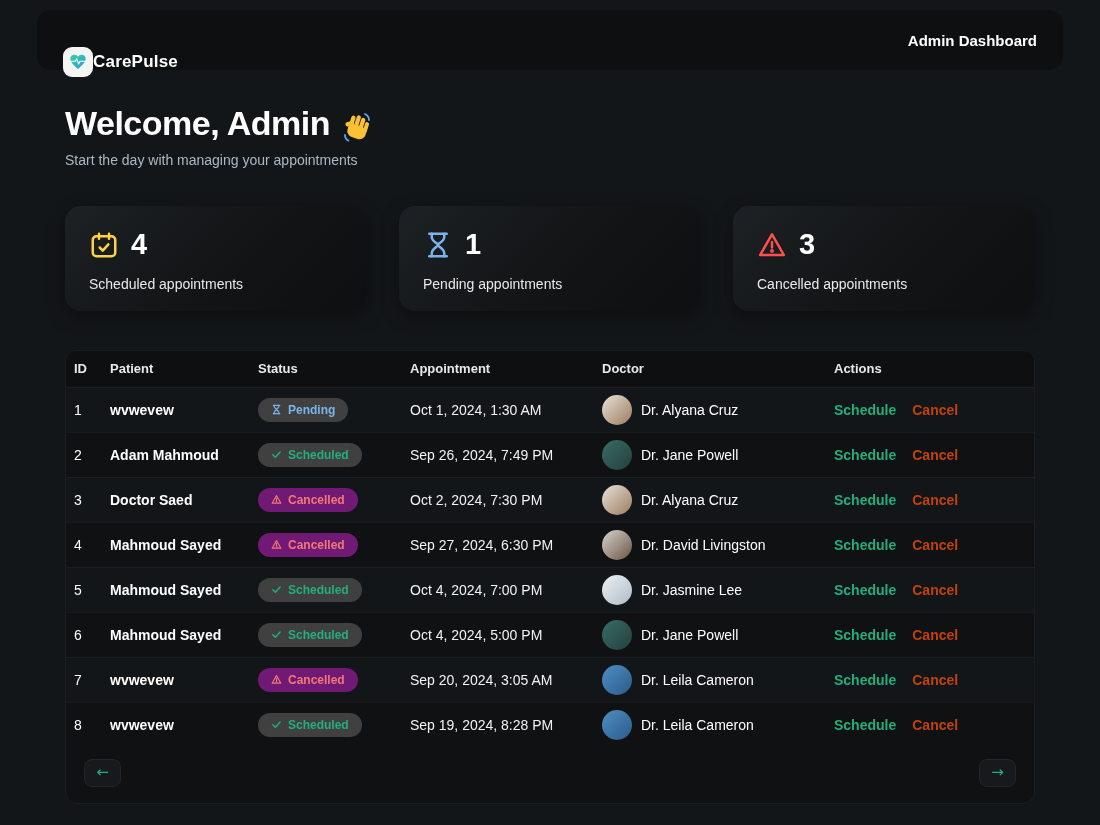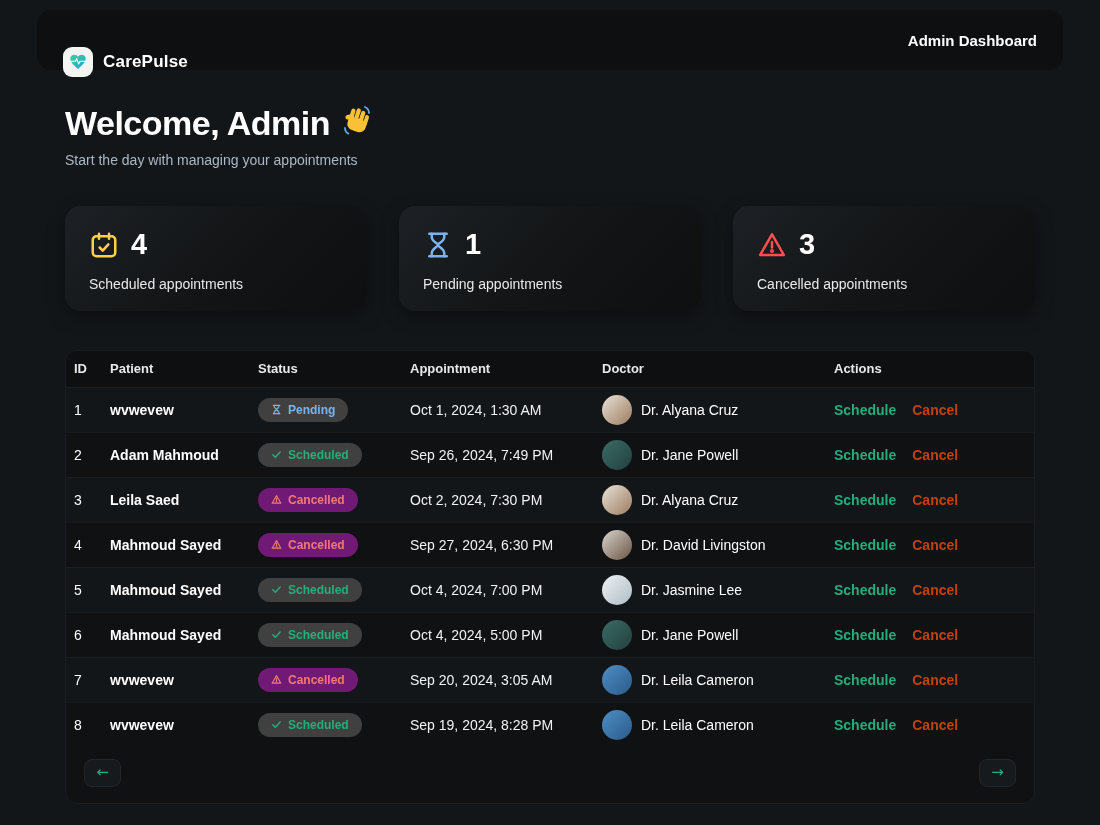--- a/index.html
+++ b/index.html
@@ -14,36 +14,36 @@
   .app-header {
     margin: 10px 37px 0;
     height: 60px;
     background: #0D0F10;
     border-radius: 14px;
     display: flex;
     align-items: center;
     justify-content: space-between;
     padding: 0 26px;
   }
-  .brand { display: flex; align-items: center; gap: 10px; cursor: pointer; margin-top: 44px; }
+  .brand { display: flex; align-items: center; cursor: pointer; margin-top: 44px; }
   .logo-box {
     width: 30px; height: 30px;
     background: #f4f4f2;
     border-radius: 9px;
     display: flex; align-items: center; justify-content: center;
   }
   .brand-name { font-size: 17px; font-weight: 800; letter-spacing: 0.2px; }
   .nav-label { font-size: 15px; font-weight: 700; color: #ffffff; cursor: pointer; }
 
   
   main { width: 970px; margin: 0 auto; }
   .welcome { margin-top: 34px; }
   .welcome h1 {
     font-size: 34px; font-weight: 800; letter-spacing: -0.5px;
-    display: flex; align-items: flex-start; gap: 10px;
+    display: flex; align-items: flex-end; gap: 10px;
   }
   .welcome p { margin-top: 9px; font-size: 14px; color: #ABB8C4; }
 
   
   .stats { display: flex; gap: 32px; margin-top: 38px; }
   .stat-card {
     flex: 1; height: 105px;
     border-radius: 16px;
     padding: 22px 24px;
     background: linear-gradient(135deg, #1d2125 0%, #121415 55%, #0d0f10 100%);
@@ -298,21 +298,21 @@
     <td>
       <div class="actions-cell">
         <button class="link-btn schedule-btn">Schedule</button>
         <button class="link-btn cancel-btn">Cancel</button>
       </div>
     </td>
   </tr>
 
   <tr>
     <td class="cell-id">3</td>
-    <td class="cell-patient">Leila Saed</td>
+    <td class="cell-patient">Doctor Saed</td>
     <td>
       <span class="status-badge cancelled">
 
         <span class="badge-icon bi-warning">
           <svg width="11" height="11" viewBox="0 0 24 24" fill="none" stroke="currentColor" stroke-width="2.4" stroke-linecap="round" stroke-linejoin="round">
             <path d="M12 3.5 21.5 20h-19Z"></path>
             <line x1="12" y1="9.5" x2="12" y2="14"></line>
             <circle cx="12" cy="16.8" r="0.7" fill="currentColor"></circle>
           </svg>
         </span>

